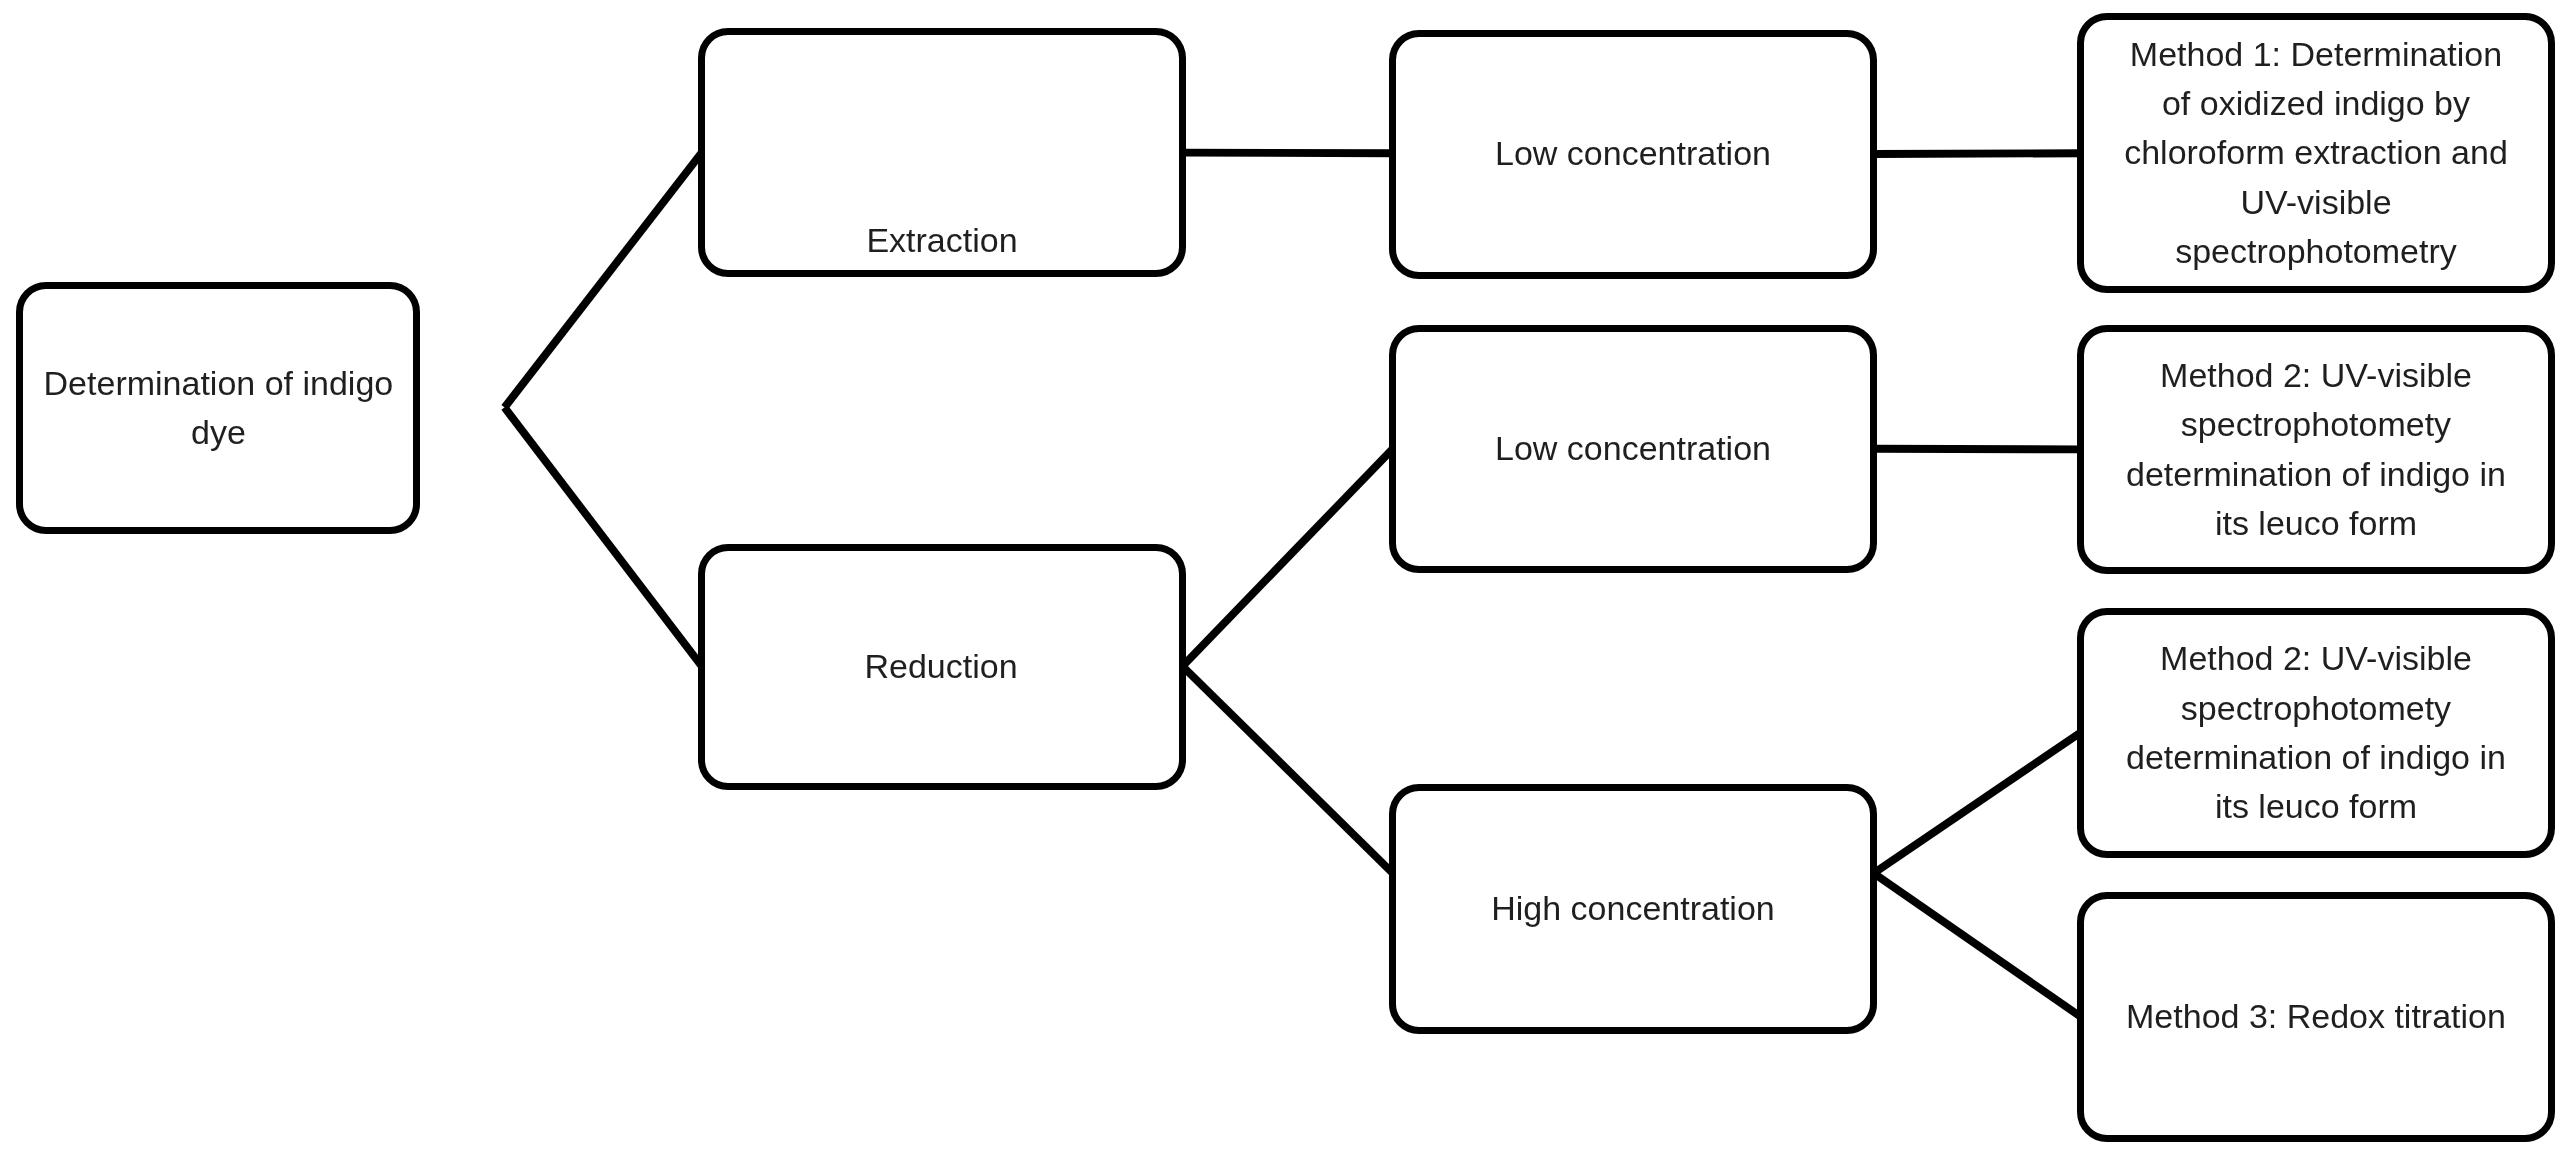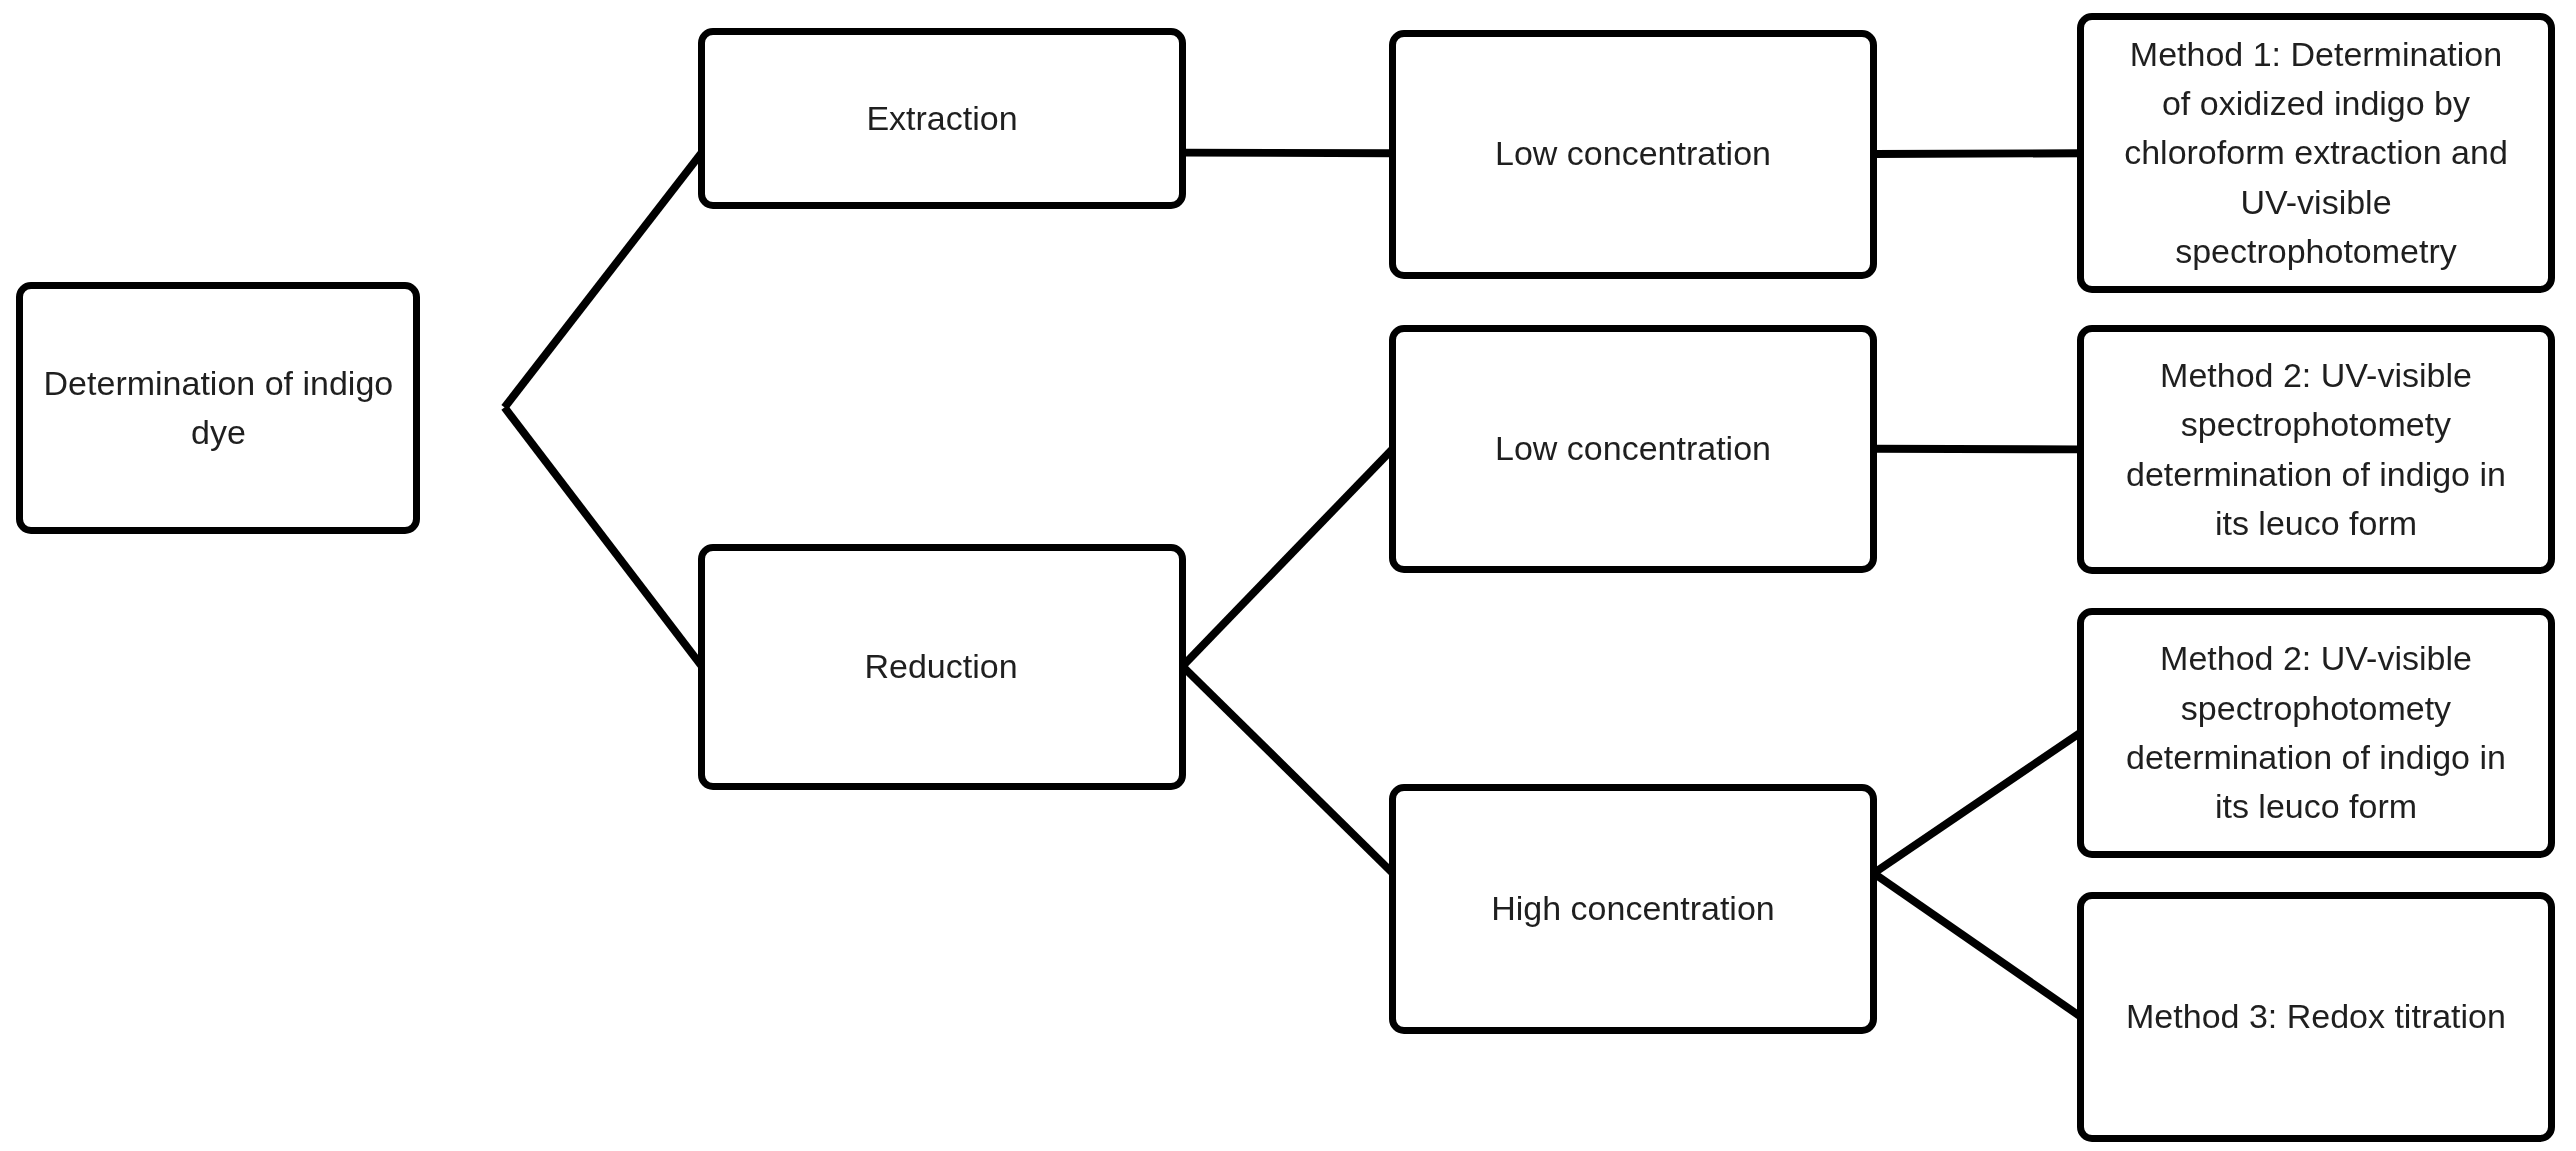--- a/index.html
+++ b/index.html
@@ -22,38 +22,38 @@
     width: 2576px;
     height: 1151px;
     z-index: 1;
   }
   .node {
     position: absolute;
     z-index: 2;
     box-sizing: border-box;
     background: #ffffff;
     border: 7.2px solid #000000;
-    border-radius: 15px;
+    border-radius: 30px;
     display: flex;
     align-items: center;
     justify-content: center;
     text-align: center;
     padding: 5.2px 17px;
   }
   .node-label {
     white-space: pre-line;
     font-size: 34px;
     line-height: 1.45;
     color: #1f1f1f;
     letter-spacing: 0px;
   }
 
   
   .node-root        { left:   16.4px; top:  282px; width: 404px; height: 252px; }
-  .node-extraction  { left: 698px; top:   28px; width: 488px; height: 181px; }
+  .node-extraction  { left: 698px; top:   28px; width: 488px; height: 249px; align-items: flex-end; }
   .node-reduction   { left: 698px; top:  544px; width: 488px; height: 246px; padding-left: 15px; }
   .node-low-top     { left: 1389px; top:   29.5px; width: 488px; height: 249px; }
   .node-low-mid     { left: 1389px; top:  325px; width: 488px; height: 248px; }
   .node-high        { left: 1389px; top: 784px; width: 488px; height: 250px; }
   .node-m1          { left: 2077px; top:   13px; width: 478px; height: 280px; padding: 5.2px 11.8px; }
   .node-m2a         { left: 2077px; top:  325px; width: 478px; height: 249px; padding: 5.2px 11.8px; }
   .node-m2b         { left: 2077px; top:  608px; width: 478px; height: 250px; padding: 5.2px 11.8px; }
   .node-m3          { left: 2077px; top: 892px; width: 478px; height: 250px; text-align: right; }
 </style>
 </head>

